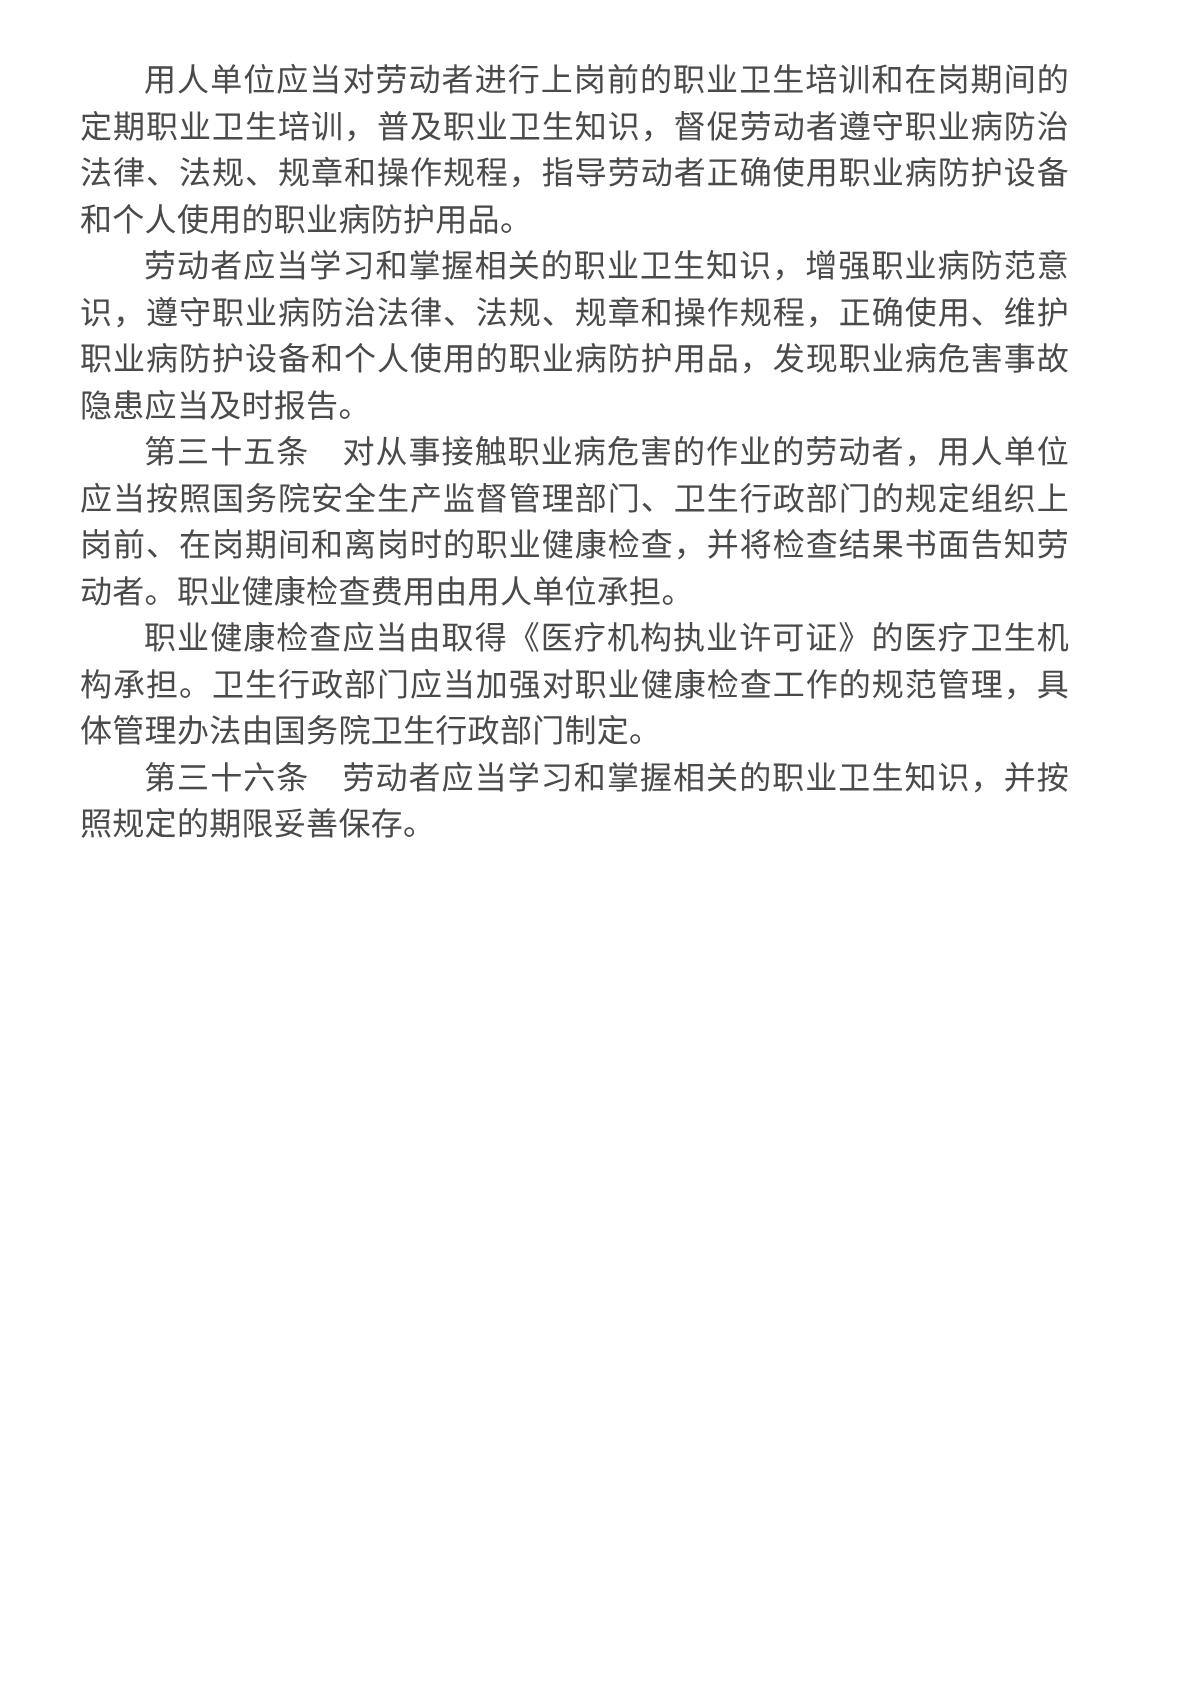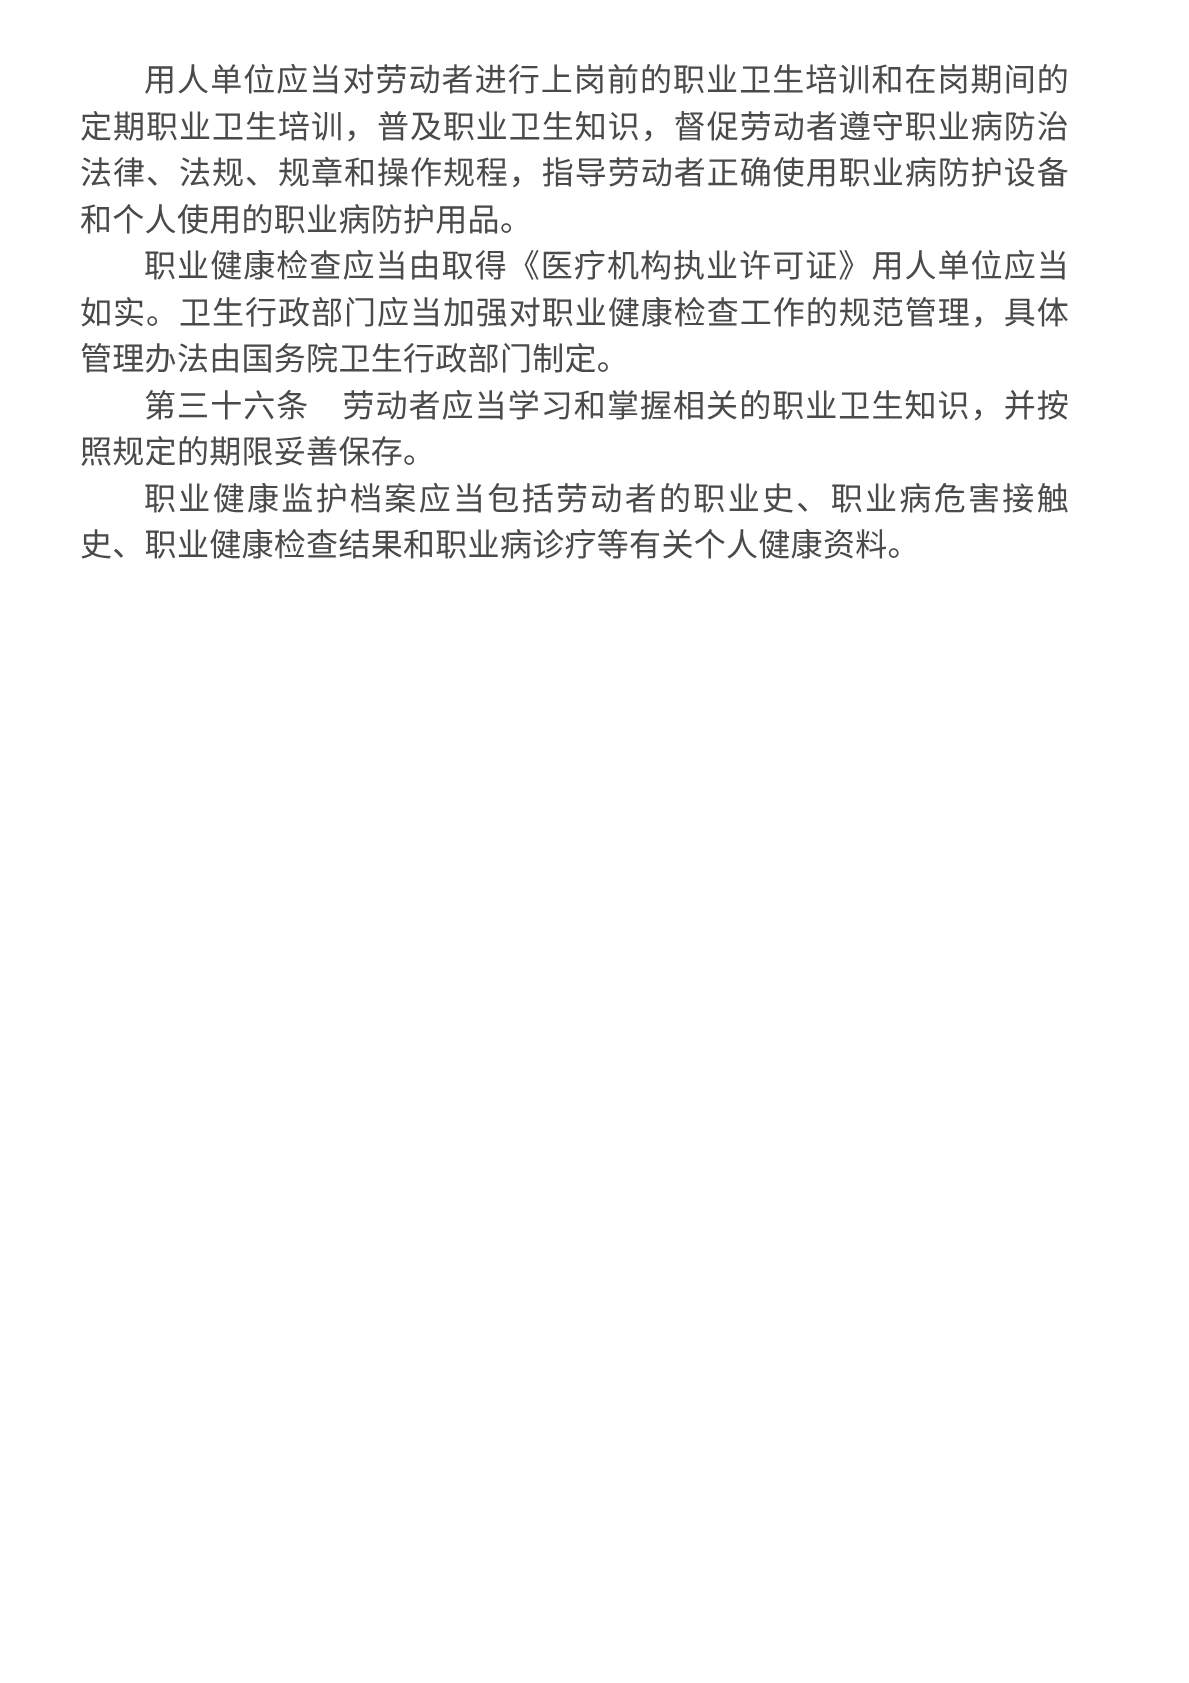--- a/index.html
+++ b/index.html
@@ -32,16 +32,17 @@
     text-indent: 2em;
     letter-spacing: 0.3px;
     word-break: break-all;
   }
 </style>
 </head>
 <body>
 
 <div class="page">
   <p class="para">用人单位应当对劳动者进行上岗前的职业卫生培训和在岗期间的定期职业卫生培训，普及职业卫生知识，督促劳动者遵守职业病防治法律、法规、规章和操作规程，指导劳动者正确使用职业病防护设备和个人使用的职业病防护用品。</p>
-  <p class="para">职业健康检查应当由取得《医疗机构执业许可证》用人单位应当如实。卫生行政部门应当加强对职业健康检查工作的规范管理，具体管理办法由国务院卫生行政部门制定。</p>
+  <p class="para">劳动者应当学习和掌握相关的职业卫生知识，增强职业病防范意识，遵守职业病防治法律、法规、规章和操作规程，正确使用、维护职业病防护设备和个人使用的职业病防护用品，发现职业病危害事故隐患应当及时报告。</p>
+  <p class="para">第三十五条　对从事接触职业病危害的作业的劳动者，用人单位应当按照国务院安全生产监督管理部门、卫生行政部门的规定组织上岗前、在岗期间和离岗时的职业健康检查，并将检查结果书面告知劳动者。职业健康检查费用由用人单位承担。</p>
+  <p class="para">职业健康检查应当由取得《医疗机构执业许可证》的医疗卫生机构承担。卫生行政部门应当加强对职业健康检查工作的规范管理，具体管理办法由国务院卫生行政部门制定。</p>
   <p class="para">第三十六条　劳动者应当学习和掌握相关的职业卫生知识，并按照规定的期限妥善保存。</p>
-  <p class="para">职业健康监护档案应当包括劳动者的职业史、职业病危害接触史、职业健康检查结果和职业病诊疗等有关个人健康资料。</p>
 </div>
 
 </body></html>

